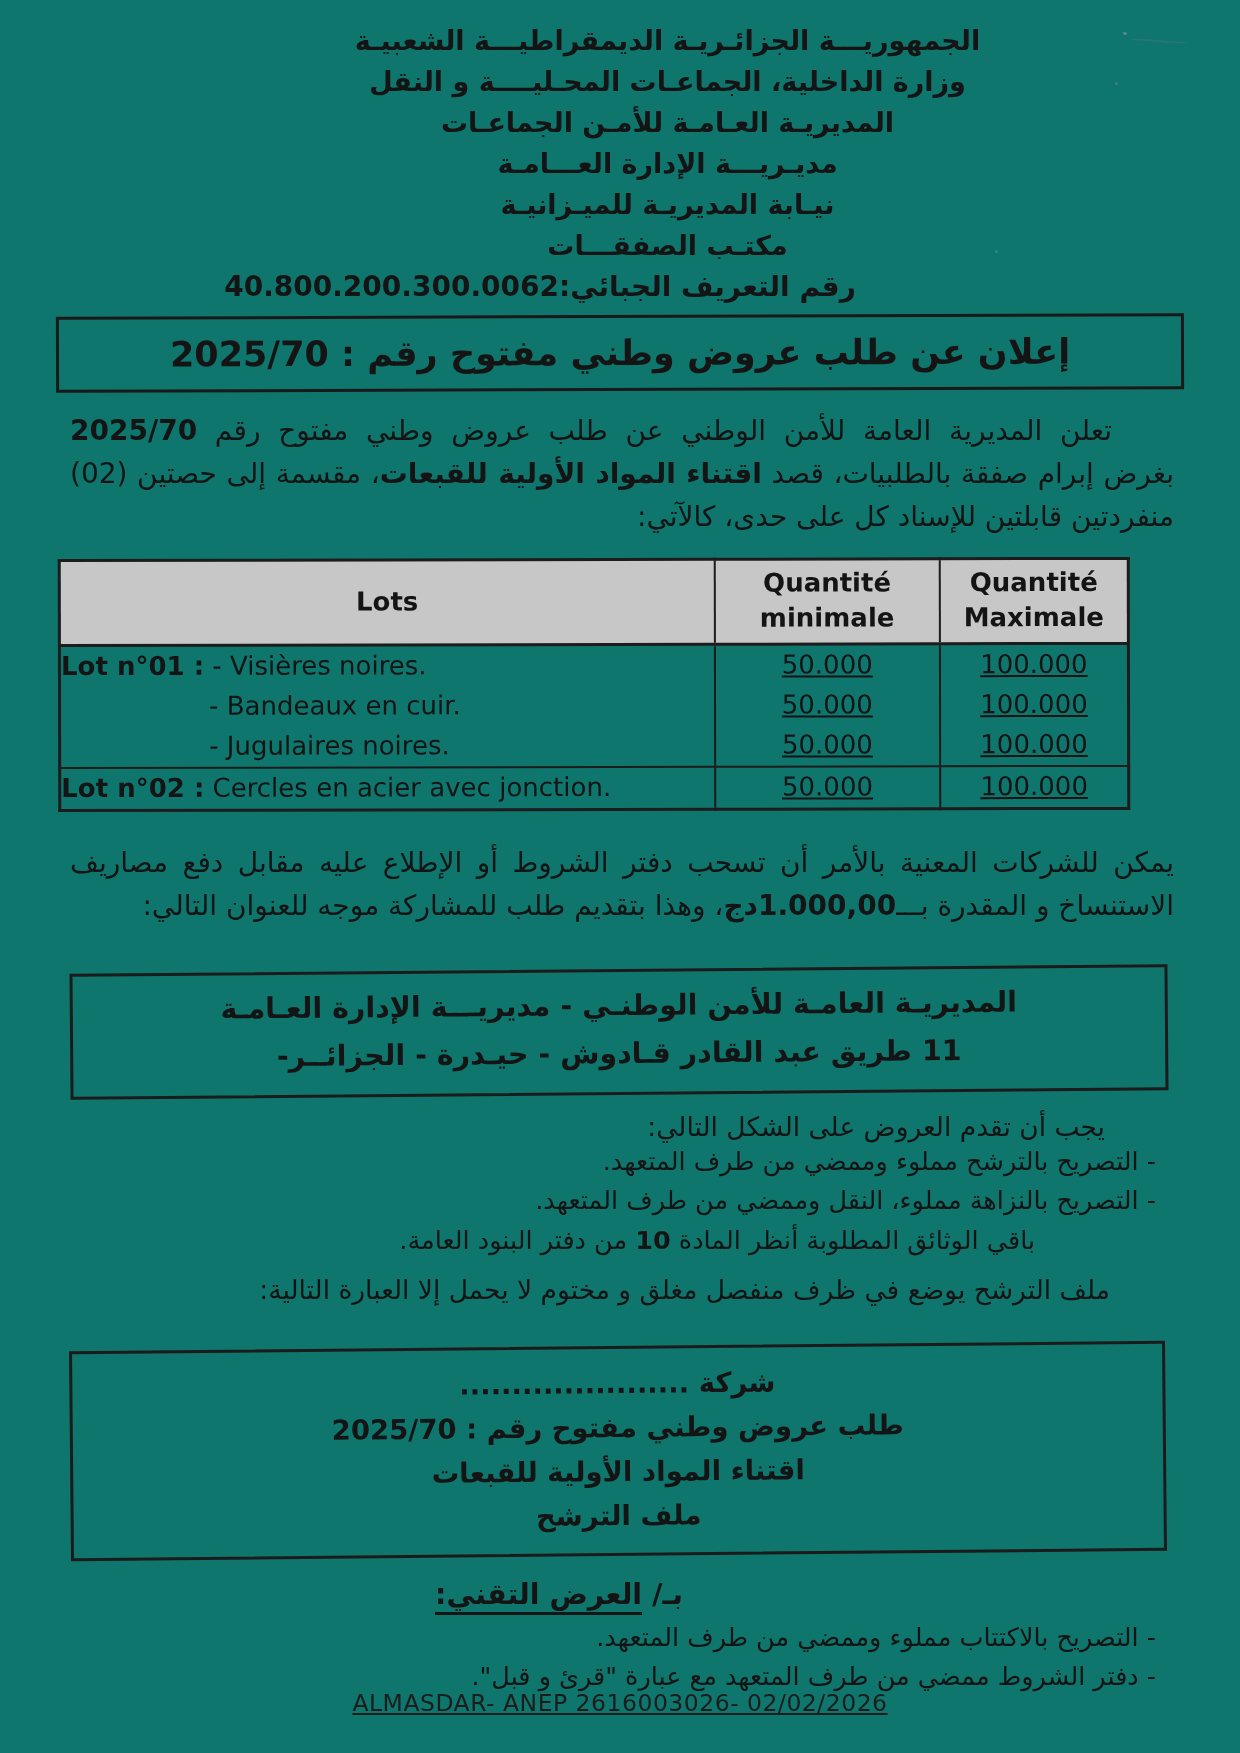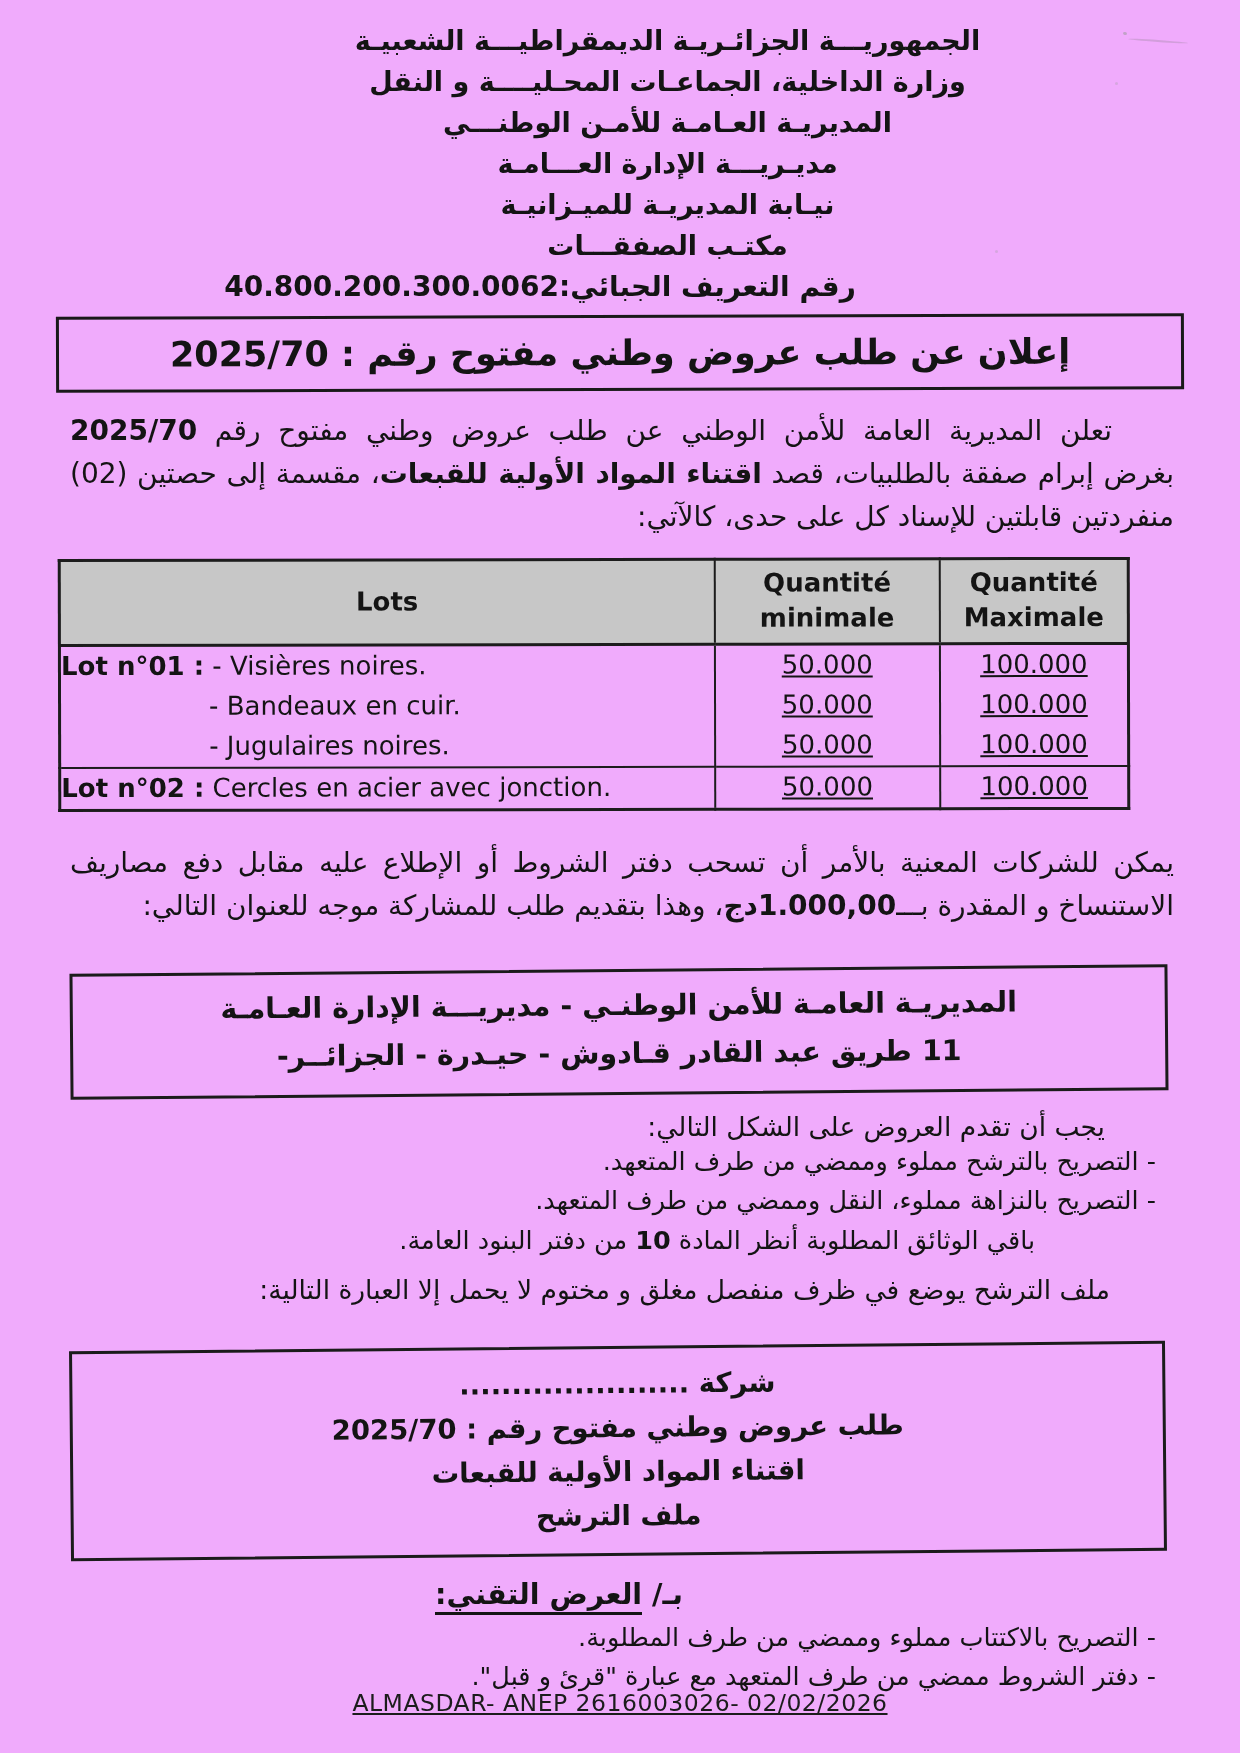--- a/index.html
+++ b/index.html
@@ -1,20 +1,20 @@
 <!DOCTYPE html>
 <html lang="ar"><head>
 <meta charset="utf-8">
 <style>
   html,body{margin:0;padding:0;background:#e8e8e8;}
   .page{
     position:relative;
     width:1240px;height:1753px;
     margin:0 auto;
-    background:#f0abfc;
+    background:#0f766e;
     color:#141414;
     font-family:"DejaVu Sans",sans-serif;
     overflow:hidden;
   }
   .rtl{direction:rtl;unicode-bidi:embed;}
   b,.bold{font-weight:bold;}
 
   
   .org-header{
     margin:20px 0 0 95px;
@@ -139,21 +139,21 @@
 <div class="page">
 
   <div class="speck sp1"></div>
   <div class="speck sp2"></div>
   <div class="speck sp3"></div>
   <div class="speck sp4"></div>
 
   <div class="org-header rtl">
     <div class="line">الجمهوريـــة الجزائـريـة الديمقراطيـــة الشعبيـة</div>
     <div class="line">وزارة الداخلية، الجماعـات المحـليــــة و النقل</div>
-    <div class="line">المديريـة العـامـة للأمـن الوطنـــي</div>
+    <div class="line">المديريـة العـامـة للأمـن الجماعـات</div>
     <div class="line">مديـريـــة الإدارة العـــامـة</div>
     <div class="line">نيـابة المديريـة للميـزانيـة</div>
     <div class="line">مكتـب الصفقـــات</div>
   </div>
   <div class="tax-line rtl">رقم التعريف الجبائي:40.800.200.300.0062</div>
 
   <div class="title-box rtl">
     <span>إعلان عن طلب عروض وطني مفتوح رقم : 2025/70</span>
   </div>
 
@@ -223,19 +223,19 @@
   <div class="env-line rtl rline">ملف الترشح يوضع في ظرف منفصل مغلق و مختوم لا يحمل إلا العبارة التالية:</div>
 
   <div class="company-box rtl">
     <div>شركة ......................</div>
     <div>طلب عروض وطني مفتوح رقم : 2025/70</div>
     <div>اقتناء المواد الأولية للقبعات</div>
     <div>ملف الترشح</div>
   </div>
 
   <div class="sec-heading secb rtl rline"><span>بـ/ </span><span class="u">العرض التقني:</span></div>
-  <div class="bullet rtl rline">- التصريح بالاكتتاب مملوء وممضي من طرف المطلوبة.</div>
+  <div class="bullet rtl rline">- التصريح بالاكتتاب مملوء وممضي من طرف المتعهد.</div>
   <div class="bullet rtl rline">- دفتر الشروط ممضي من طرف المتعهد مع عبارة "قرئ و قبل".</div>
   <div class="docs-line rtl rline"></div>
 
   <div class="anep-footer">ALMASDAR- ANEP 2616003026- 02/02/2026</div>
 
 </div>
 
 </body></html>

